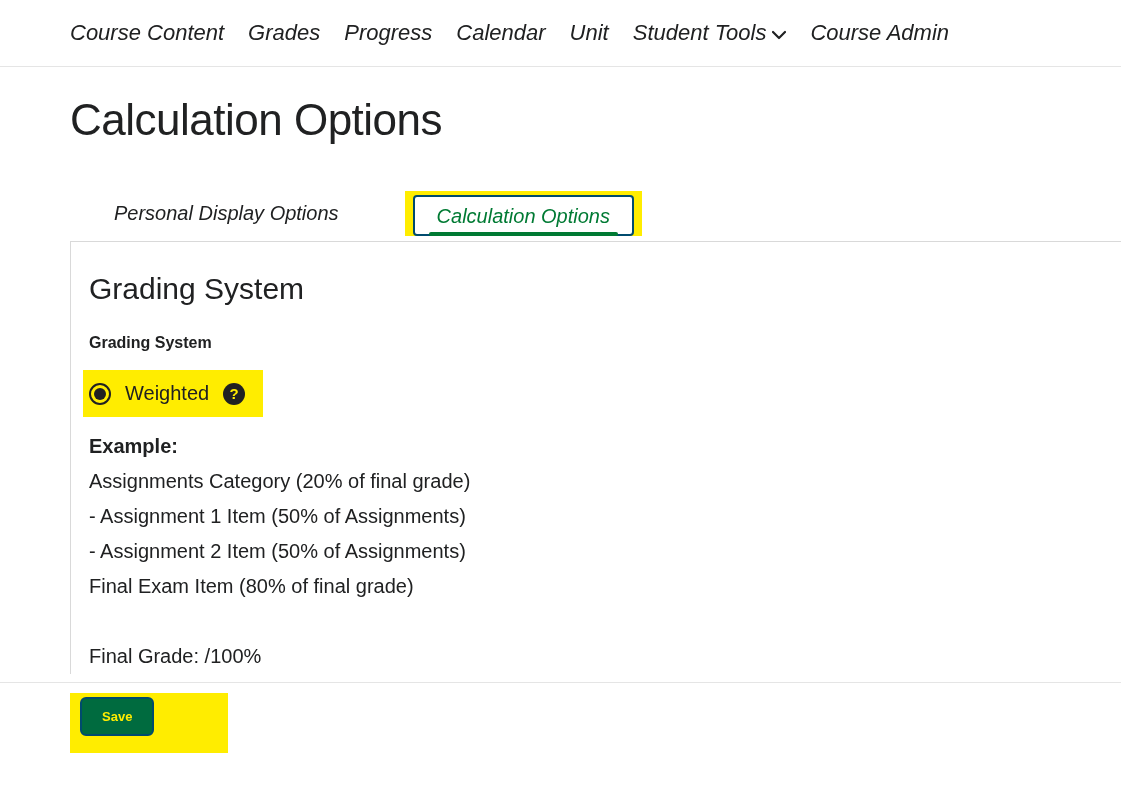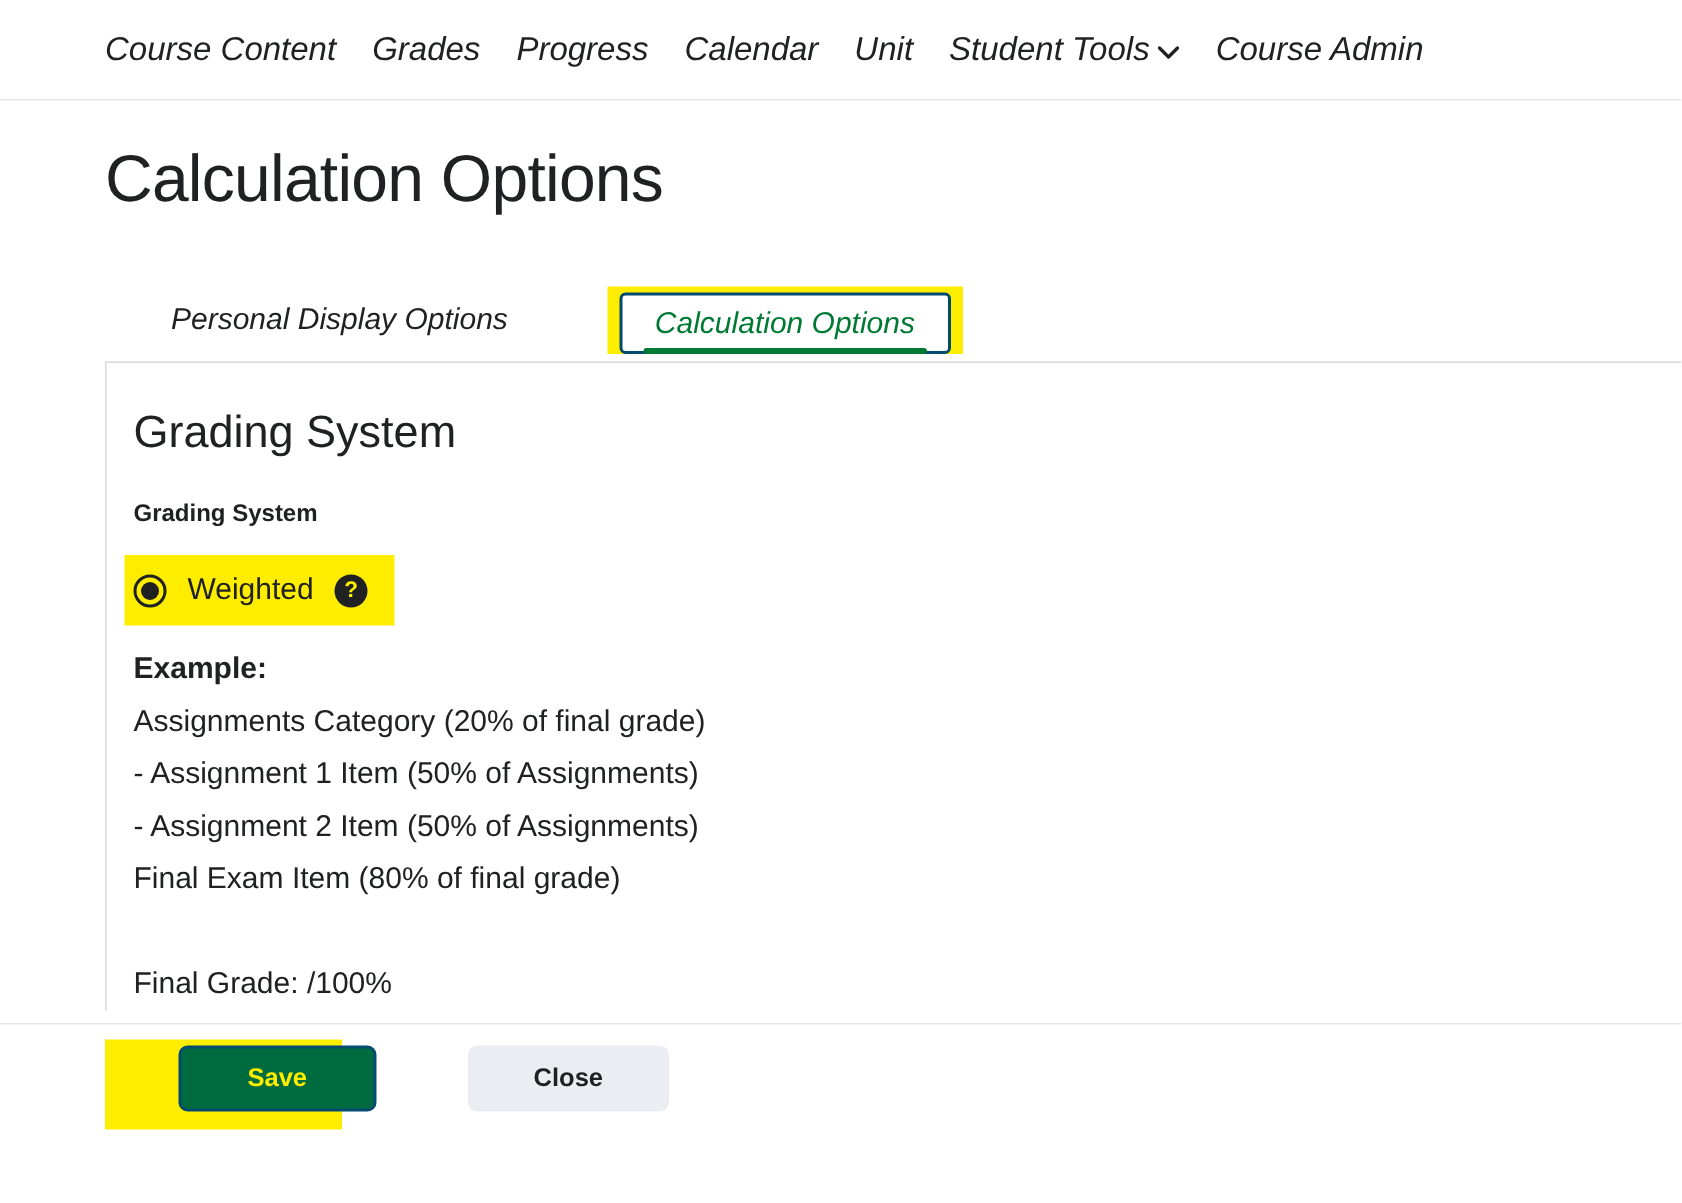--- a/index.html
+++ b/index.html
@@ -160,26 +160,25 @@
       z-index: 0;
     }
     .btn-row {
       display: flex;
       gap: 22px;
       position: relative;
       z-index: 1;
       padding-left: 10px;
     }
     .btn {
-      font-size: 17px;
-      padding: 10px 44px;
+      font-size: 13px;
+      padding: 10px 20px;
       border-radius: 6px;
       border: none;
       cursor: pointer;
-      margin-left: 39px;
     }
     .btn-primary {
       background: #006b3f;
       border: 2px solid #004b6e;
       color: #ffed00;
       font-weight: 700;
     }
     .btn-secondary {
       background: #eaeef2;
       color: #202122;
@@ -235,15 +234,14 @@
     <span>Final Exam Item (80% of final grade)</span><br>
     <br>
     <span>Final Grade: /100%</span>
   </div>
 </div>
 
 <div class="footer">
   <div class="footer-hl"></div>
   <div class="btn-row">
     <button class="btn btn-primary">Save</button>
-    <button class="btn btn-secondary">Close</button>
   </div>
 </div>
 
 </body></html>

